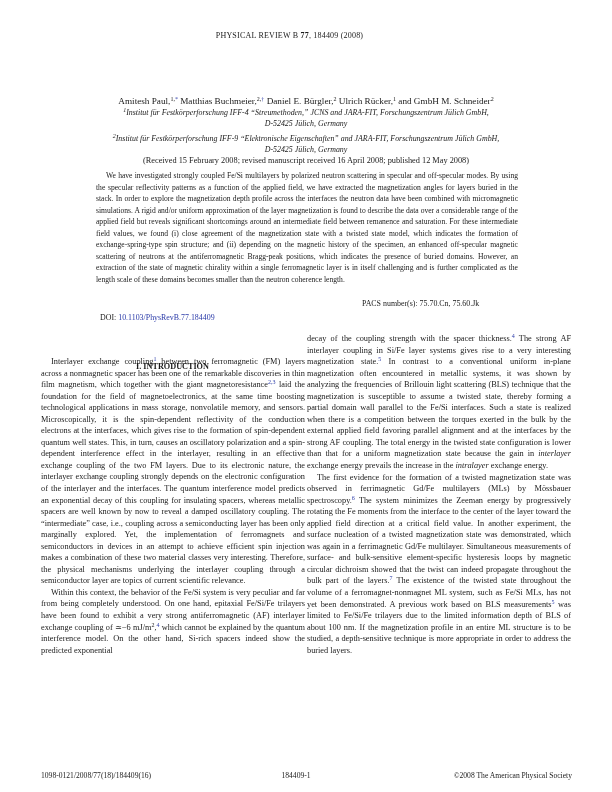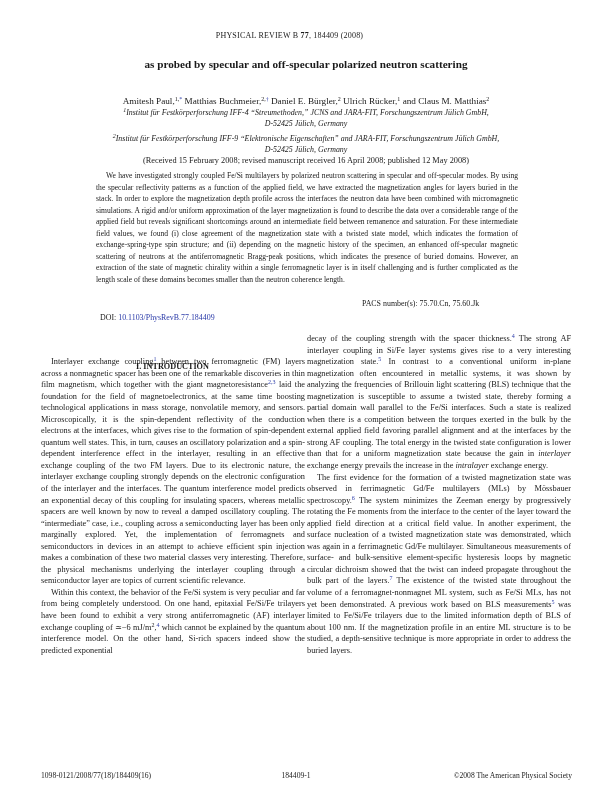--- a/index.html
+++ b/index.html
@@ -35,25 +35,24 @@
   .footer-center { left: 296px; transform: translateX(-50%); }
   .footer-right { right: 40px; text-align: center; }
   em { font-style: italic; }
 </style>
 </head>
 <body>
 
 <div class="journal-header"><span>PHYSICAL REVIEW B</span> <b>77</b><span>, 184409 (2008)</span></div>
 
 <div class="title">
-  <div>as probed by specular and off-specular polarized neutron scattering</div>
 </div>
 
 <div class="authors">
-  <span><span>Amitesh Paul,</span><sup>1,</sup><sup class="blue">*</sup></span><span><span> Matthias Buchmeier,</span><sup>2,</sup><sup class="blue">†</sup></span><span><span> Daniel E. Bürgler,</span><sup>2</sup></span><span><span> Ulrich Rücker,</span><sup>1</sup></span><span><span> and Claus M. Matthias</span><sup>2</sup></span>
+  <span><span>Amitesh Paul,</span><sup>1,</sup><sup class="blue">*</sup></span><span><span> Matthias Buchmeier,</span><sup>2,</sup><sup class="blue">†</sup></span><span><span> Daniel E. Bürgler,</span><sup>2</sup></span><span><span> Ulrich Rücker,</span><sup>1</sup></span><span><span> and GmbH M. Schneider</span><sup>2</sup></span>
 </div>
 
 <div class="affil affil1">
   <div><sup>1</sup><span>Institut für Festkörperforschung IFF-4 “Streumethoden,” JCNS and JARA-FIT, Forschungszentrum Jülich GmbH,</span></div>
   <div>D-52425 Jülich, Germany</div>
 </div>
 <div class="affil affil2">
   <div><sup>2</sup><span>Institut für Festkörperforschung IFF-9 “Elektronische Eigenschaften” and JARA-FIT, Forschungszentrum Jülich GmbH,</span></div>
   <div>D-52425 Jülich, Germany</div>
 </div>

